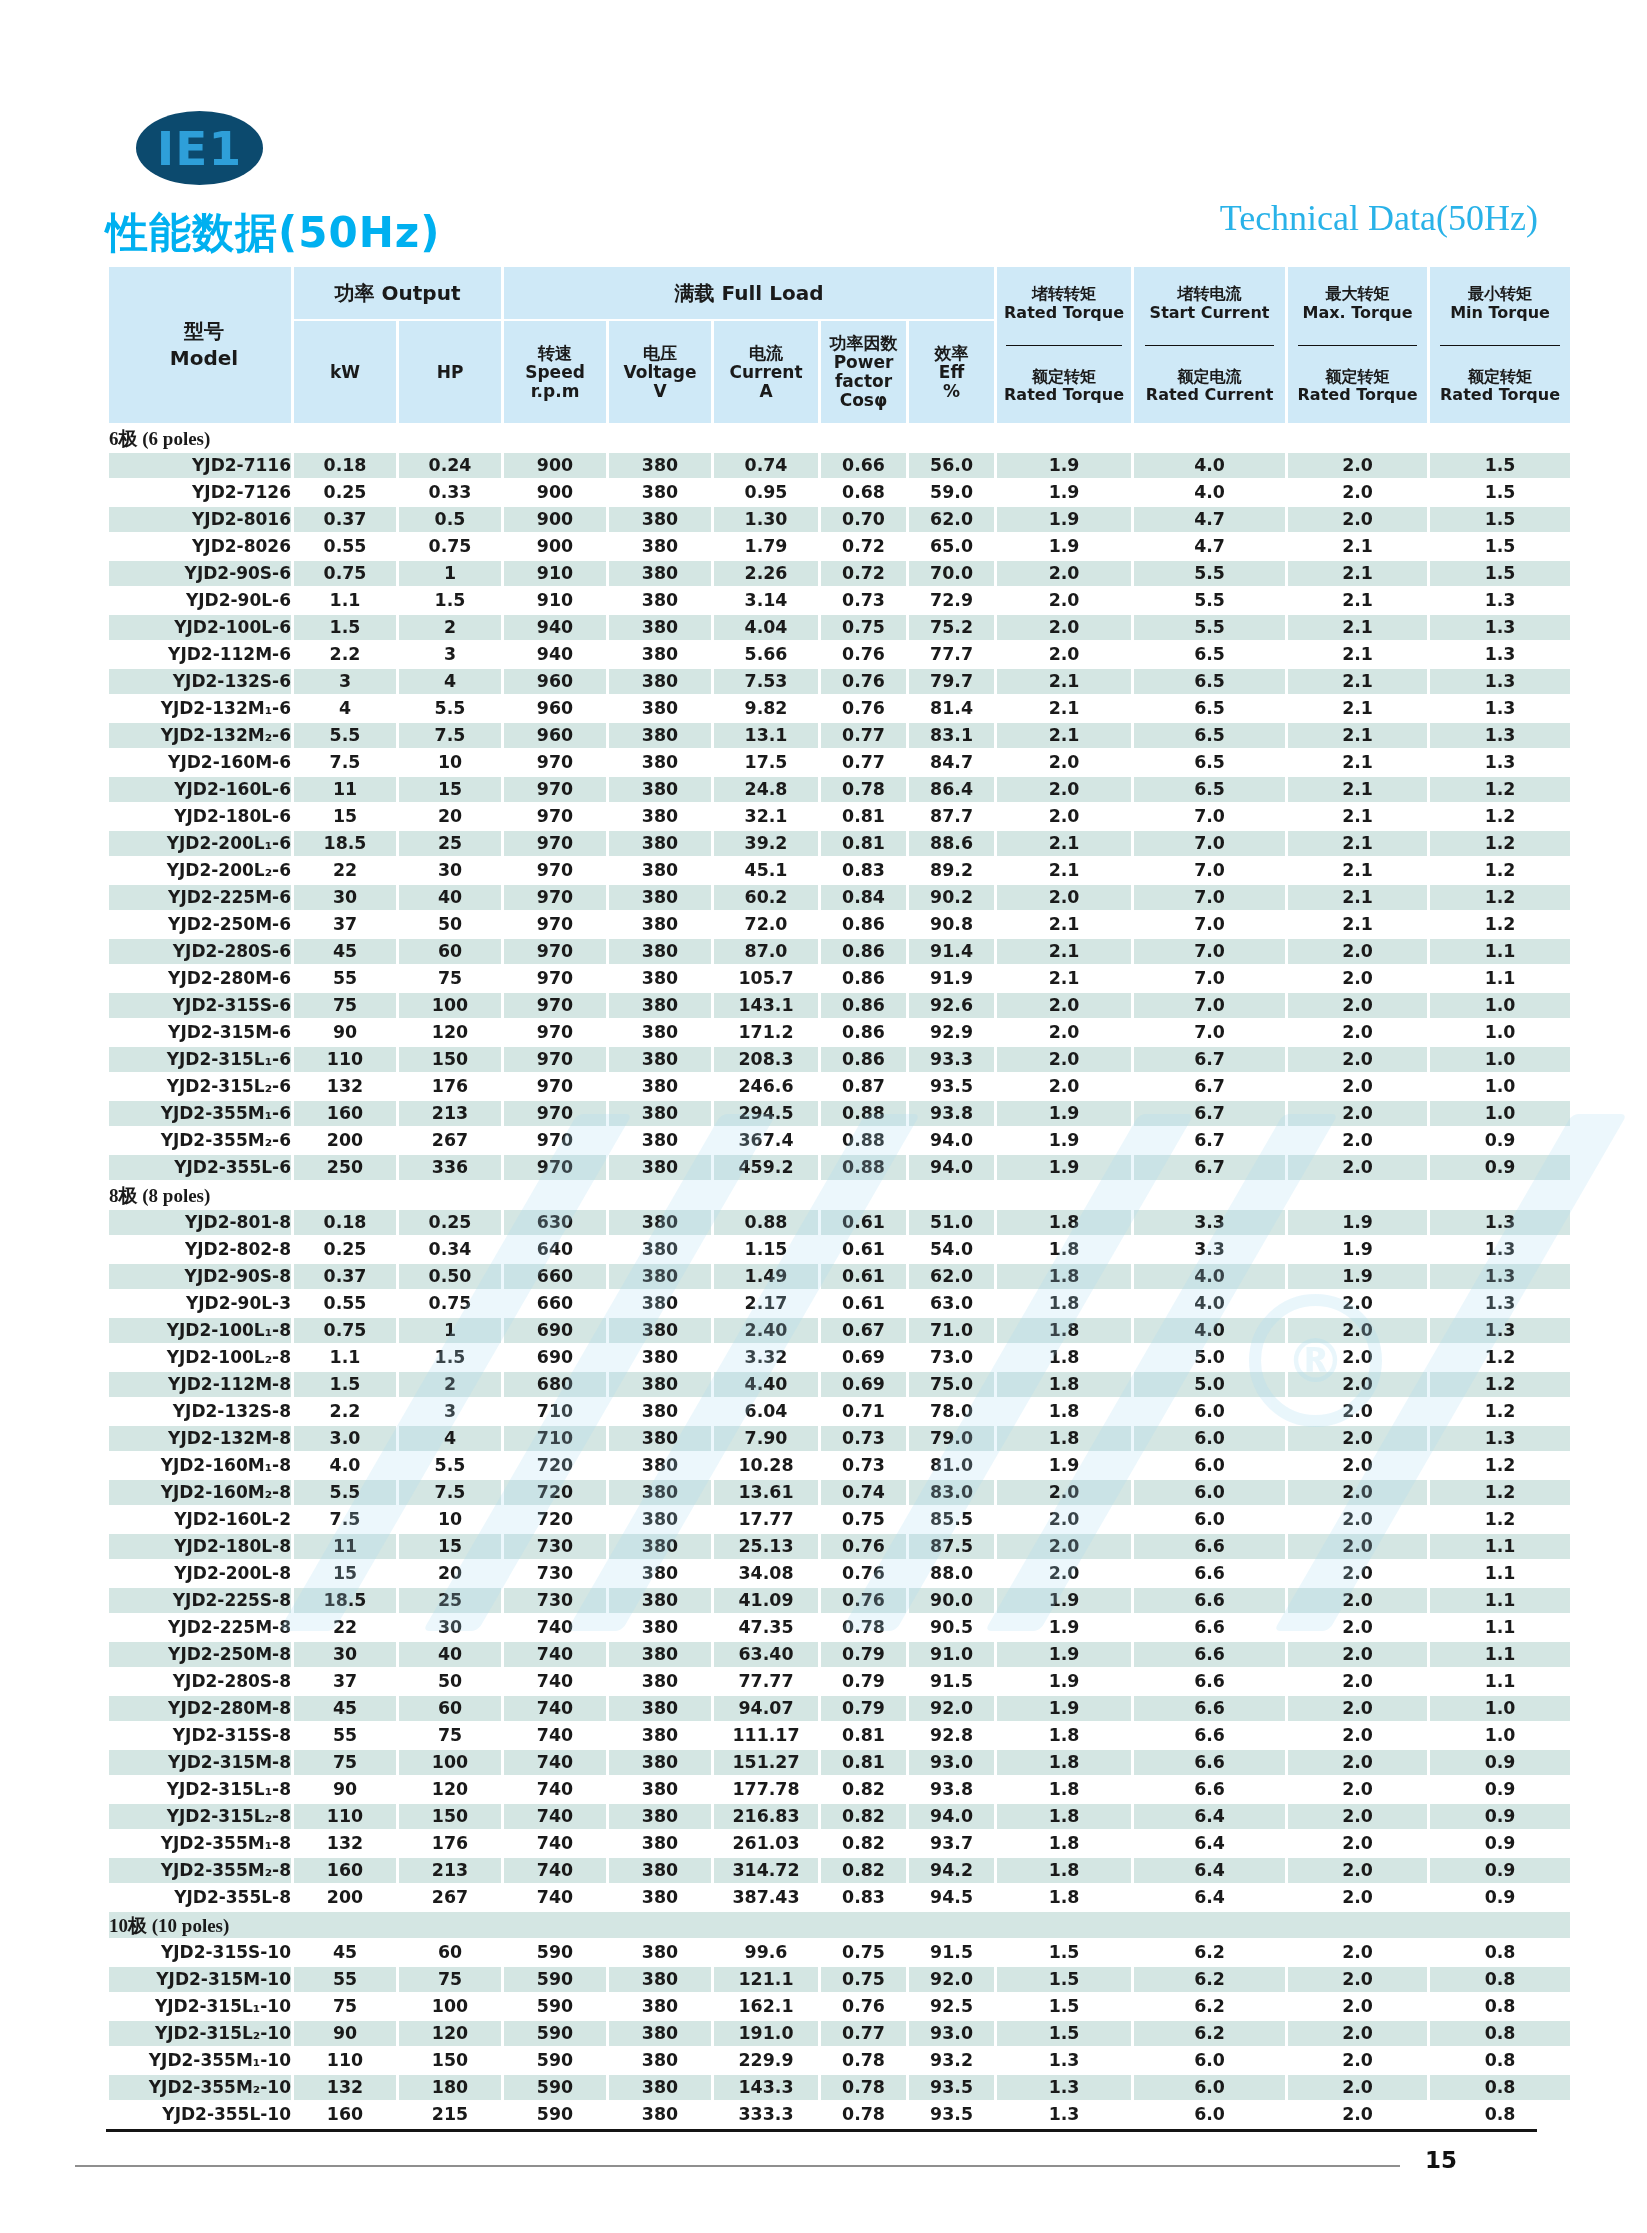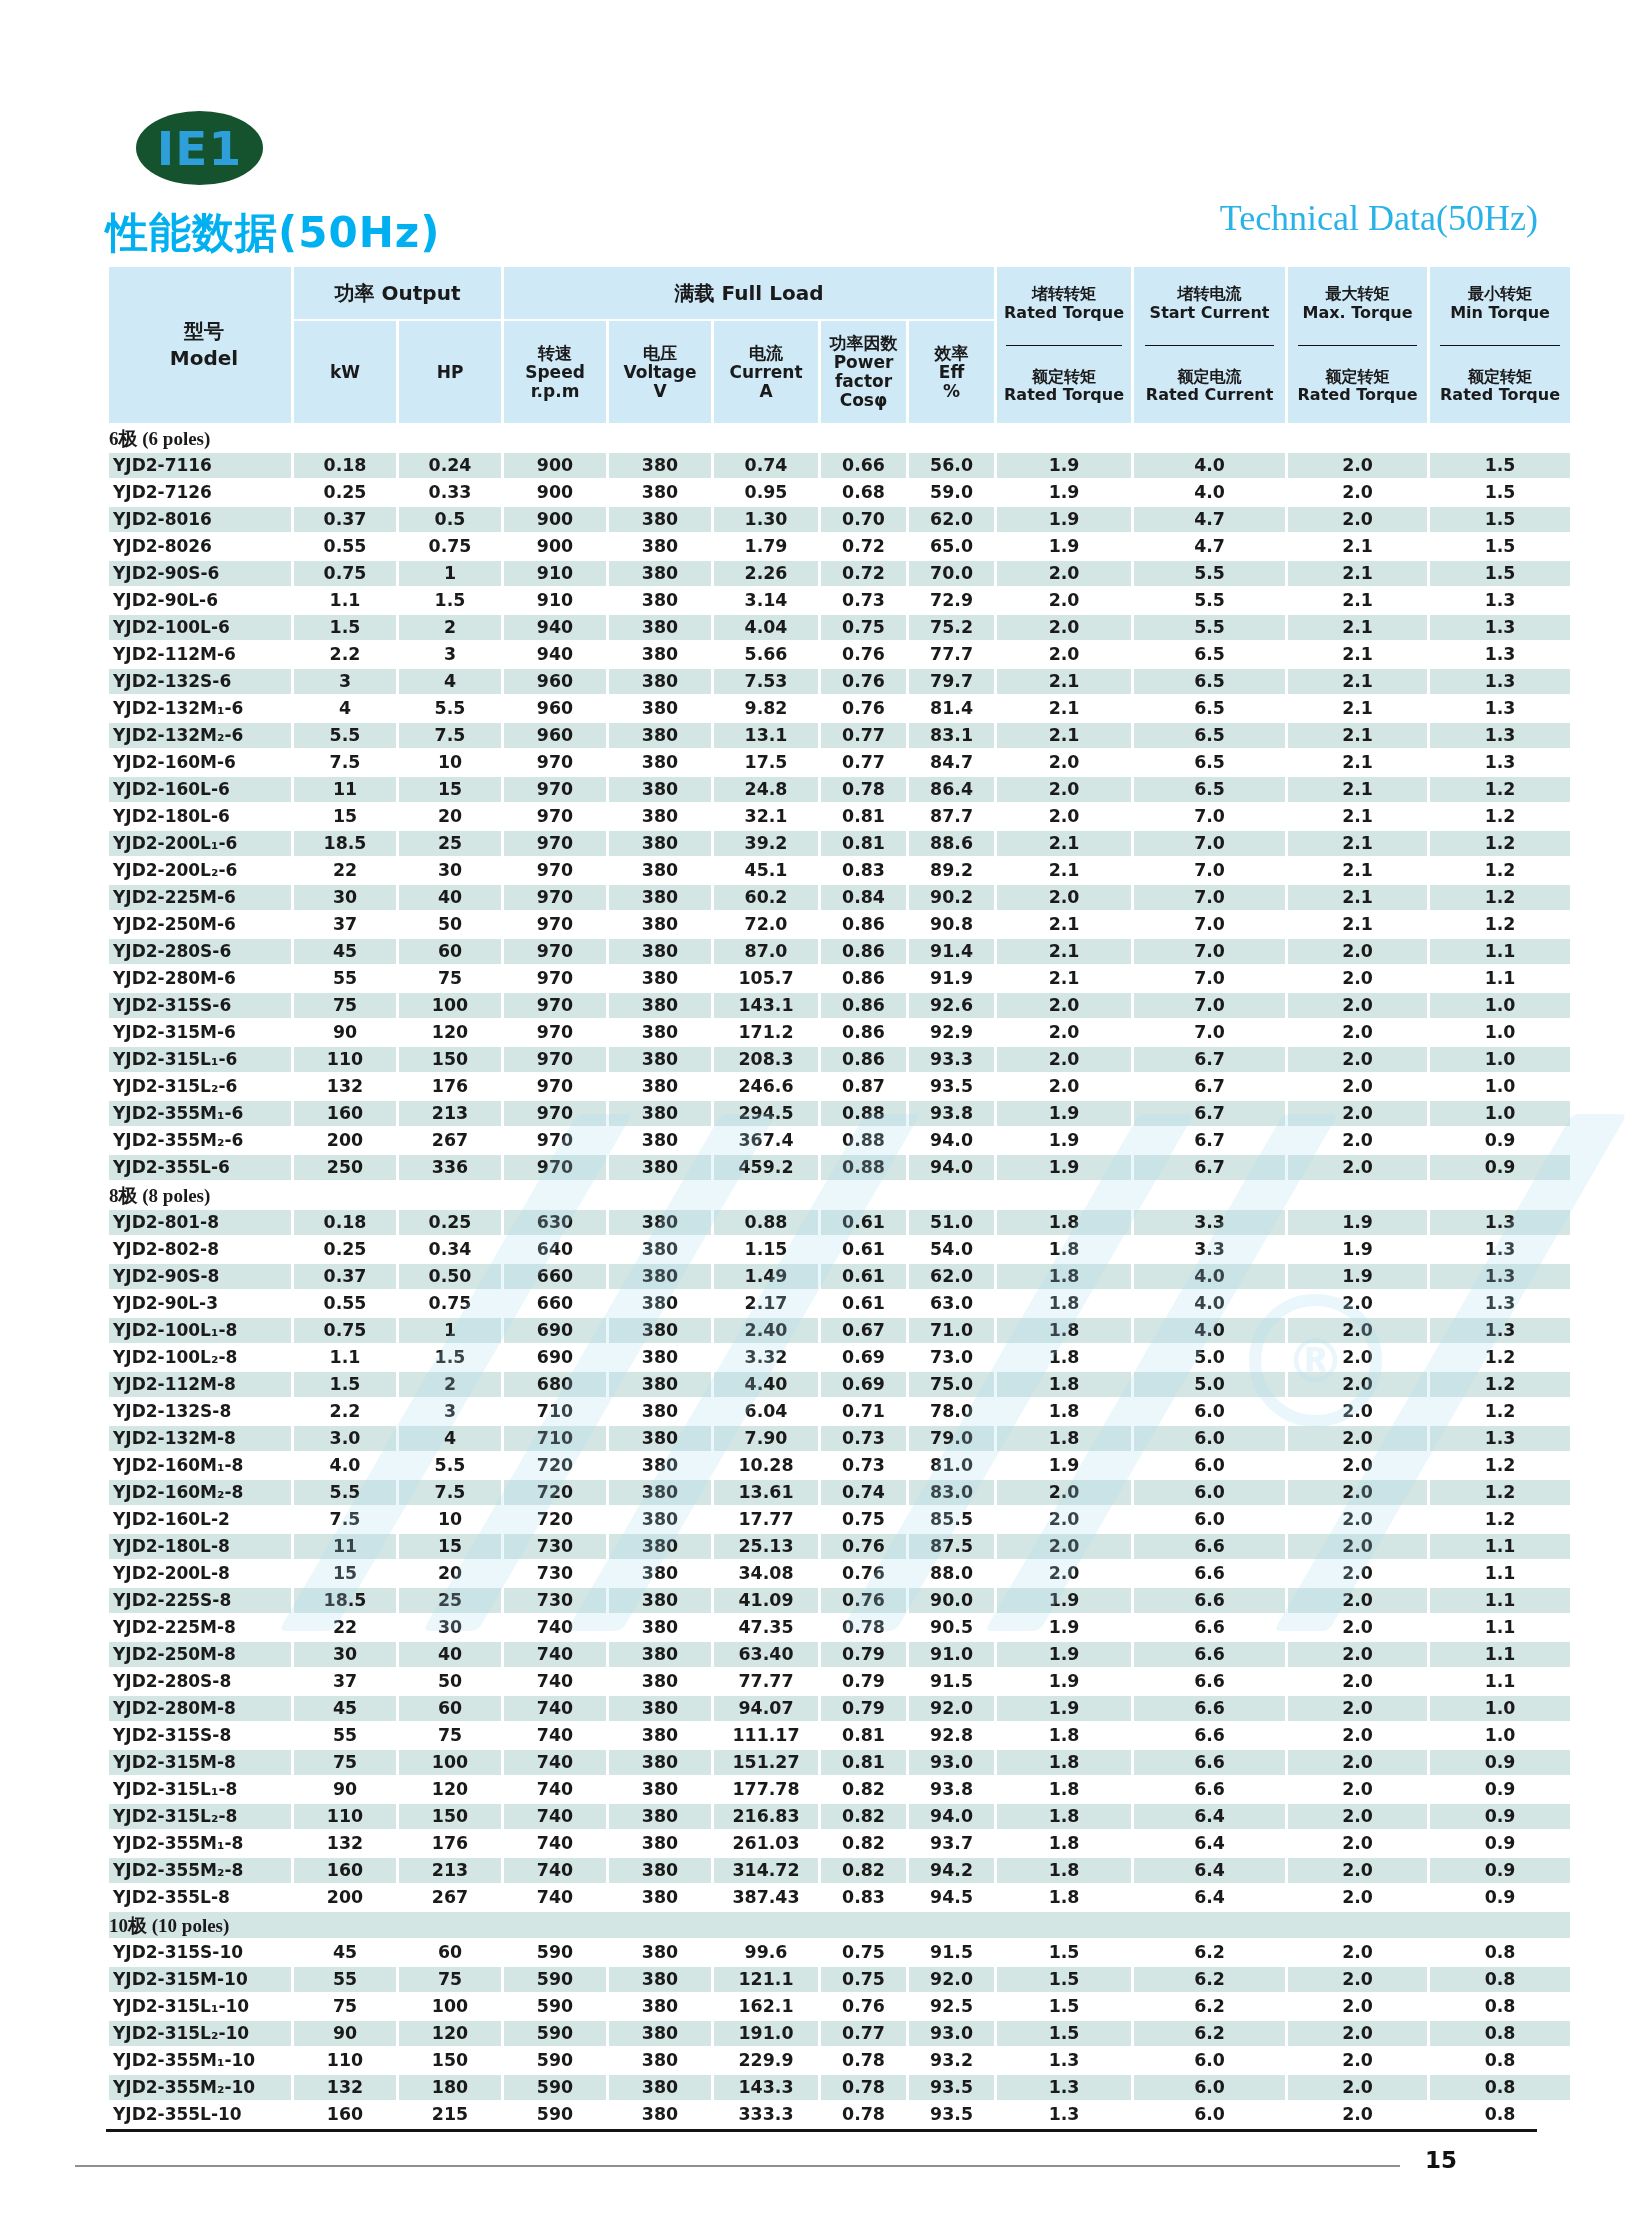--- a/index.html
+++ b/index.html
@@ -5,21 +5,21 @@
   html,body{margin:0;padding:0;}
   body{
     width:1648px;height:2234px;background:#ffffff;position:relative;
     font-family:"DejaVu Sans",sans-serif;color:#1a1a1a;overflow:hidden;
   }
   .page{position:absolute;inset:0;}
 
   
   .badge{
     position:absolute;left:136px;top:111px;width:127px;height:74px;
-    background:#14532d;border-radius:50%;
+    background:#0c4a6e;border-radius:50%;
     display:flex;align-items:center;justify-content:center;
   }
   .badge span{font-size:47px;font-weight:bold;color:#2e9fd9;letter-spacing:1px;}
 
   
   .title-zh{
     position:absolute;left:106px;top:205px;
     font-size:42px;font-weight:bold;color:#00b0f0;letter-spacing:1px;
   }
   .title-en{
@@ -49,21 +49,21 @@
   th.grp{font-size:20px;}
   th.ratio{font-size:16px;line-height:1.15;}
   th.ratio .rt,th.ratio .rb{white-space:pre-line;}
   th.ratio .frac{height:1px;background:#111;width:86%;margin:4px auto;}
 
   tbody td{
     height:25px;text-align:center;font-size:17.4px;line-height:1;
     background:#ffffff;
   }
   tbody tr.stripe td{background:#d4e6e3;}
-  tbody td.model{text-align:left;padding-left:4px;font-size:17px;}
+  tbody td.model{text-align:right;padding-left:12px;font-size:17px;}
   tbody td.section-label{text-align:left;font-size:19px;height:26px;font-family:Liberation Serif, serif;}
 
   
   .watermark{position:absolute;left:0;top:0;width:1648px;height:2234px;
     pointer-events:none;z-index:3;}
   .wm-bar{position:absolute;background:#aadcf2;opacity:.22;border-radius:6px;
     transform:skewX(-30deg);}
   .wm-ring{position:absolute;width:109px;height:109px;border:12px solid #aadcf2;
     opacity:.25;border-radius:50%;display:flex;align-items:center;justify-content:center;
     color:#aadcf2;font-size:60px;font-weight:bold;}

